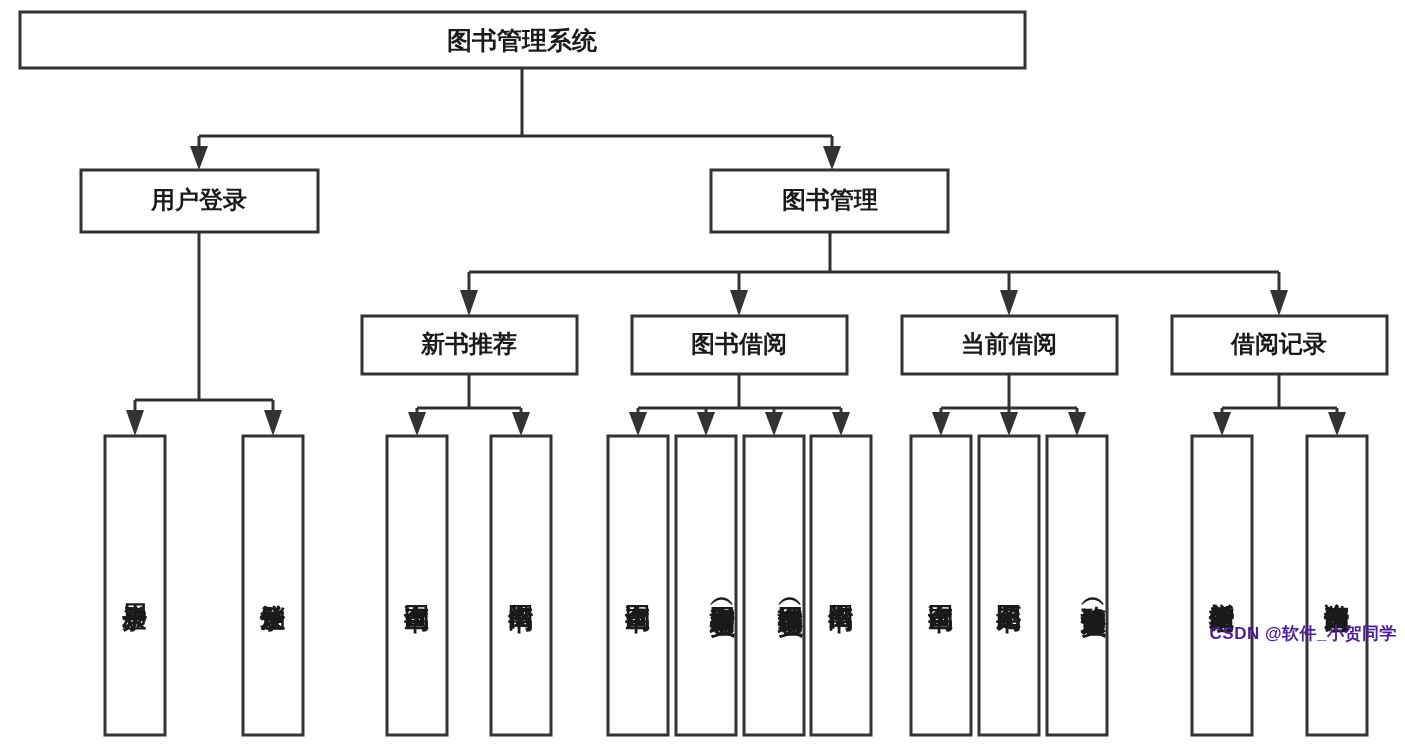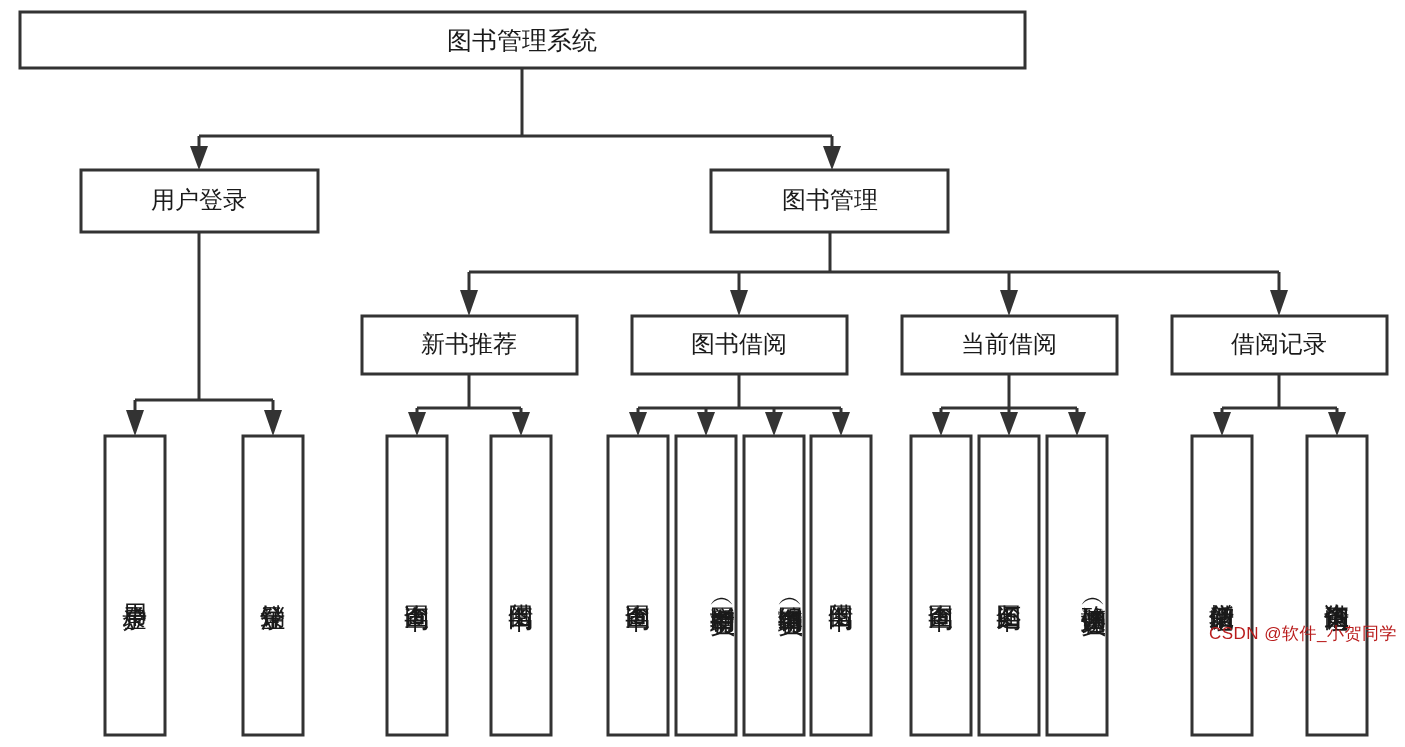--- a/index.html
+++ b/index.html
@@ -11,20 +11,21 @@
     width: 1405px;
     height: 747px;
     font-family: "Liberation Sans", "DejaVu Sans", sans-serif;
     overflow: hidden;
   }
   #diagram-root {
     position: relative;
     width: 1405px;
     height: 651px;
     background: #ffffff;
+    font-weight: bold;
   }
   svg.diagram-canvas {
     position: absolute;
     left: 0;
     top: 0;
     width: 1405px;
     height: 747px;
     display: block;
   }
   .node-box {
@@ -65,21 +66,21 @@
     letter-spacing: 1px;
     white-space: nowrap;
     pointer-events: none;
   }
   .watermark {
     position: absolute;
     right: 8px;
     bottom: 6px;
     font-family: "Liberation Sans", "DejaVu Sans", sans-serif;
     font-size: 17px;
-    color: #b91c1c;
+    color: #4c1d95;
     letter-spacing: 0.5px;
     white-space: nowrap;
   }
 </style>
 </head>
 <body>
 
 <div id="diagram-root">
 
   <svg class="diagram-canvas" viewBox="0 0 1405 747">

